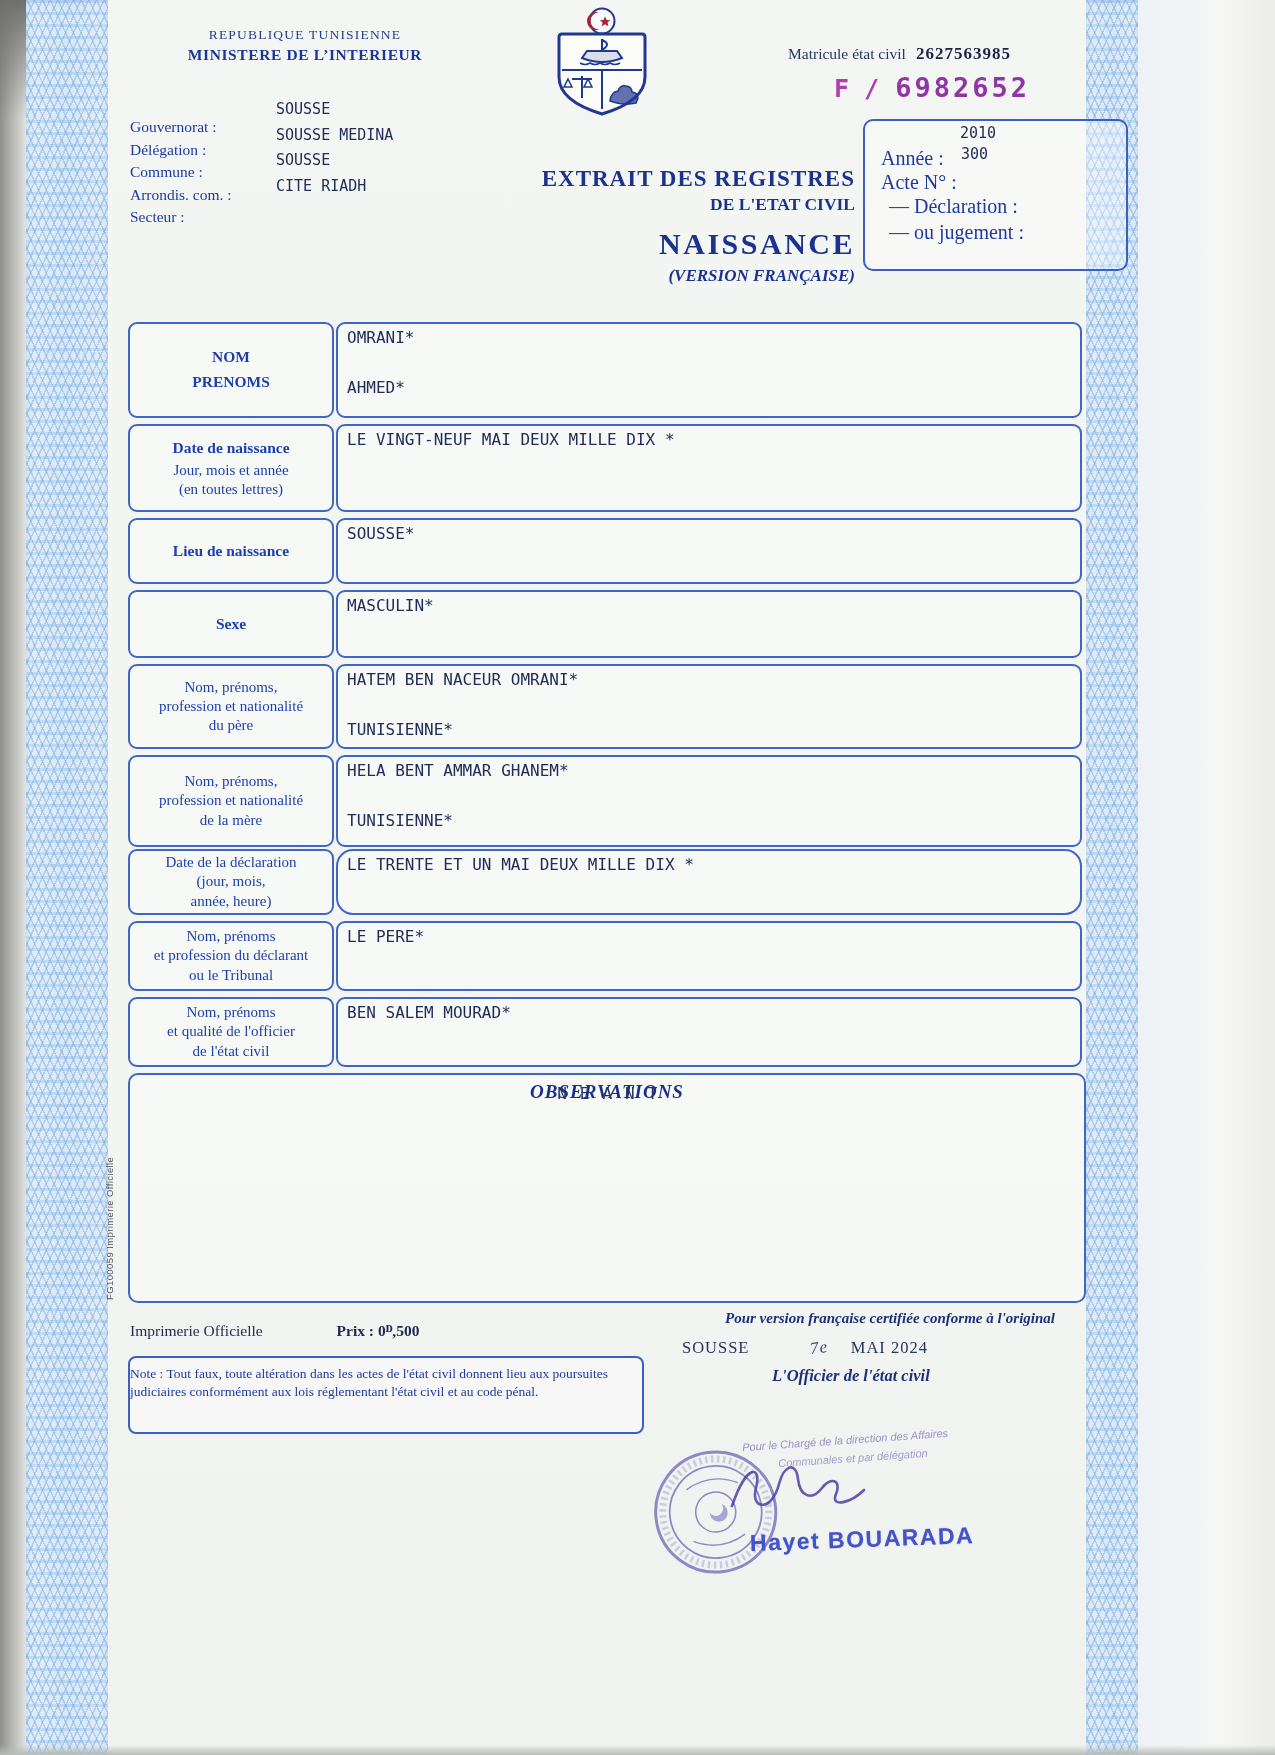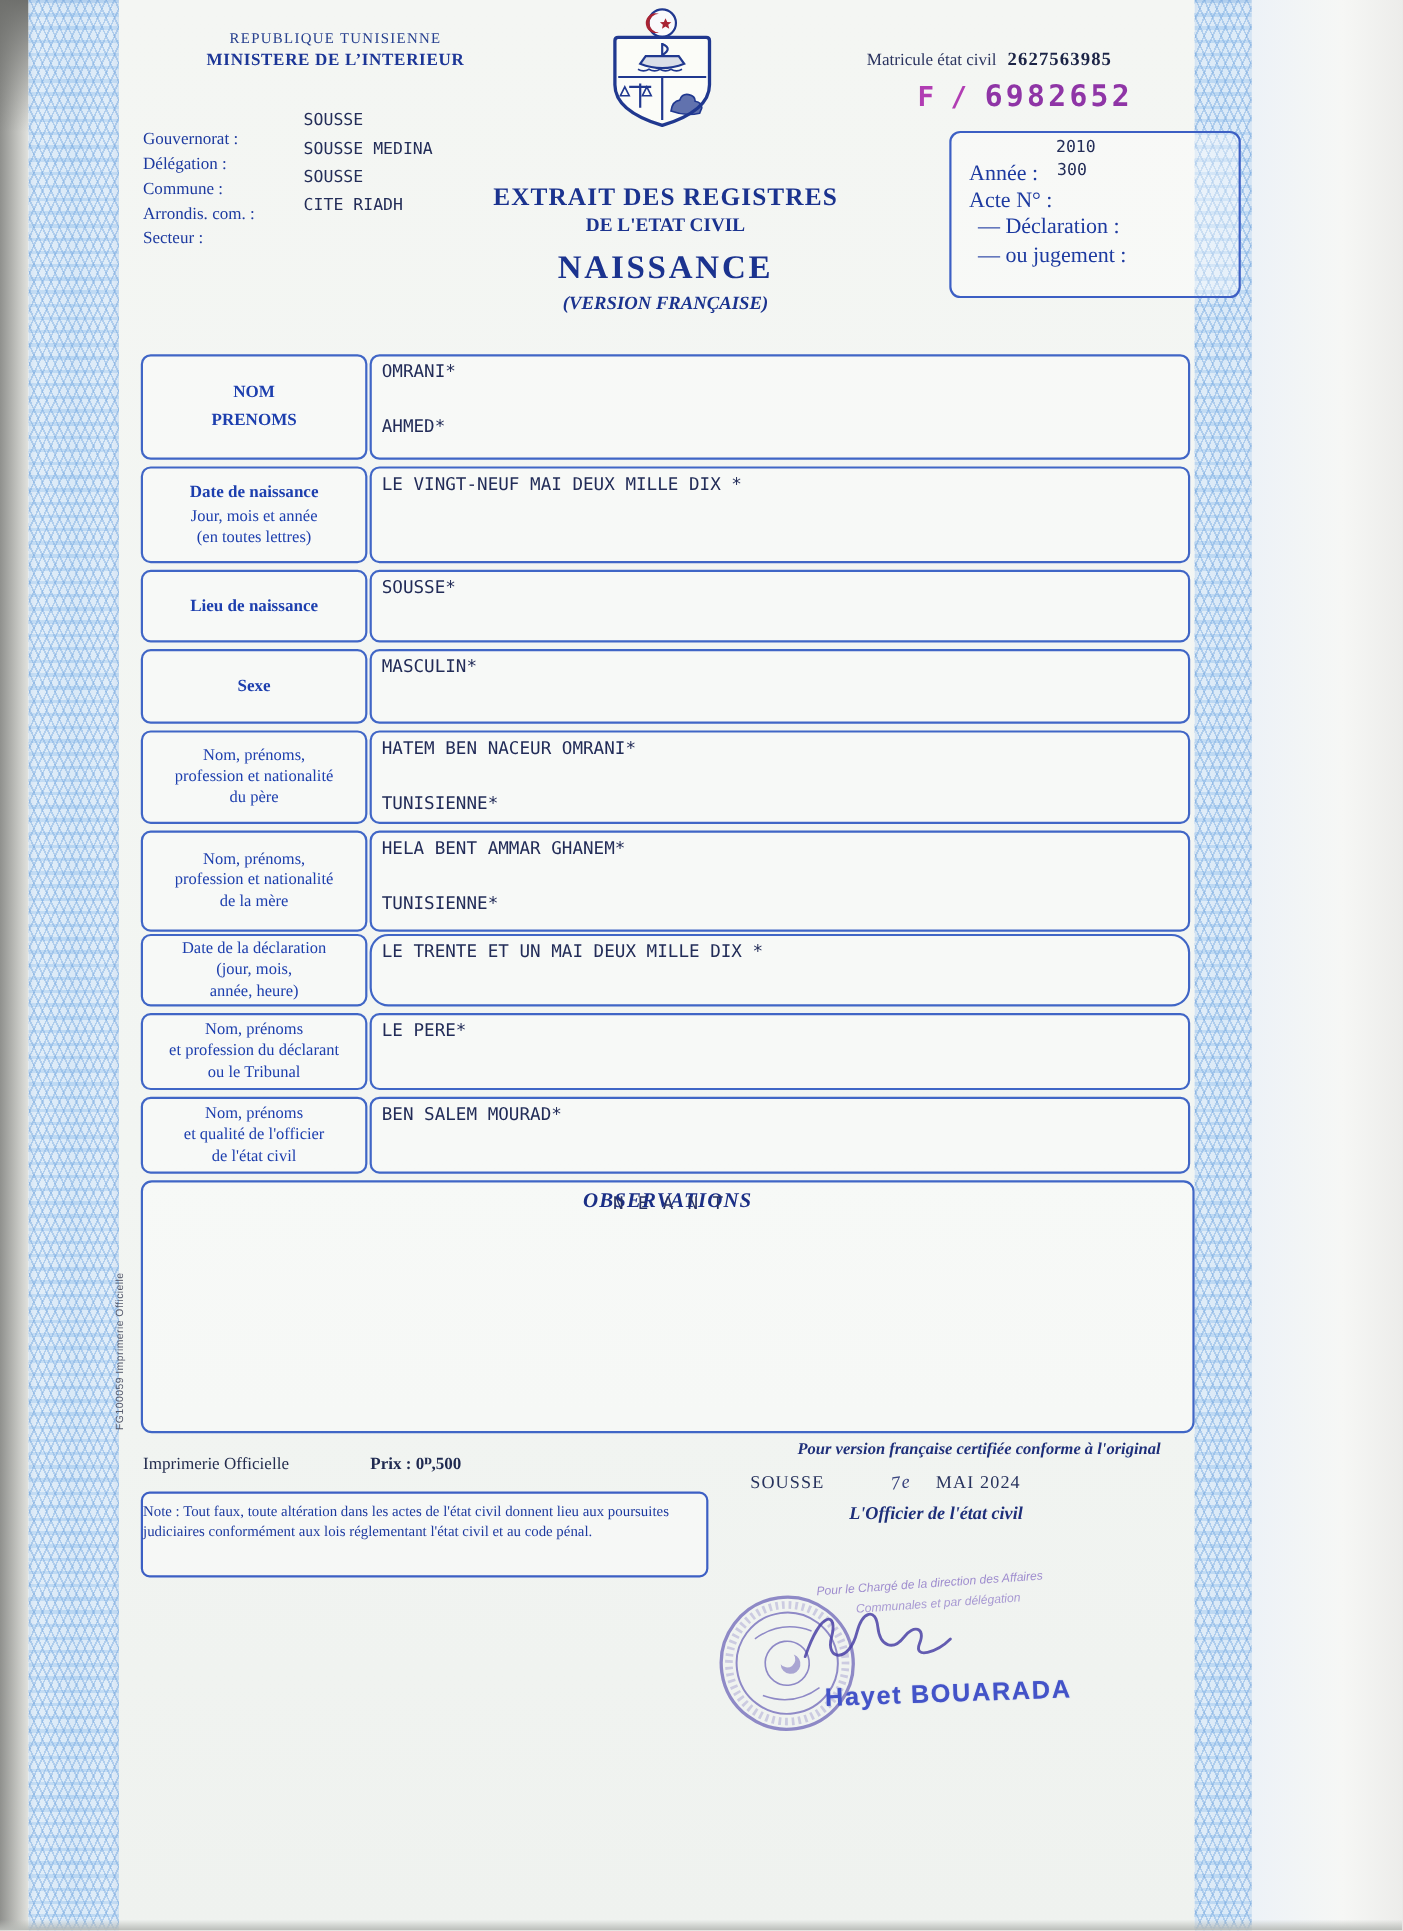--- a/index.html
+++ b/index.html
@@ -36,21 +36,21 @@
   .matricule{position:absolute;left:788px;top:44px;font-size:15.5px;color:#2c3560;}
   .matricule b{margin-left:10px;font-size:17px;letter-spacing:1px;color:#1c2446;}
   .serial{position:absolute;left:834px;top:72px;font-family:"DejaVu Sans Mono",monospace;}
   .serial .pfx{font-size:25px;font-weight:700;color:#b13db3;}
   .serial .num{margin-left:16px;font-size:27px;font-weight:700;letter-spacing:3px;color:#8f35a6;}
 
   .admin-labels{position:absolute;left:130px;top:116px;font-size:15.5px;line-height:22.5px;color:#1d3aa0;}
   .admin-values{position:absolute;left:276px;top:97px;font-family:"DejaVu Sans Mono",monospace;
     font-size:15px;line-height:25.5px;color:#232d58;}
 
-  .title-block{position:absolute;left:355px;top:166px;width:500px;text-align:center;color:#1b338f;}
+  .title-block{position:absolute;left:355px;top:166px;width:500px;text-align:right;color:#1b338f;}
   .title-l1{font-size:23px;font-weight:700;letter-spacing:1px;}
   .title-l2{font-size:17.5px;font-weight:700;margin-top:2px;}
   .title-l3{font-size:30px;font-weight:700;letter-spacing:2.5px;margin-top:12px;}
   .title-l4{font-size:17px;font-weight:700;font-style:italic;margin-top:5px;}
 
   .acte-box{position:absolute;left:827px;top:119px;width:261px;height:148px;
     border:2.5px solid #3c5fc4;border-radius:10px;background:rgba(255,255,255,.35);margin-left:36px;}
   .acte-box .typed{position:absolute;font-family:"DejaVu Sans Mono",monospace;font-size:15px;color:#232d58;}
   .acte-box .lab{position:absolute;font-size:20px;color:#1d3aa0;}
 

